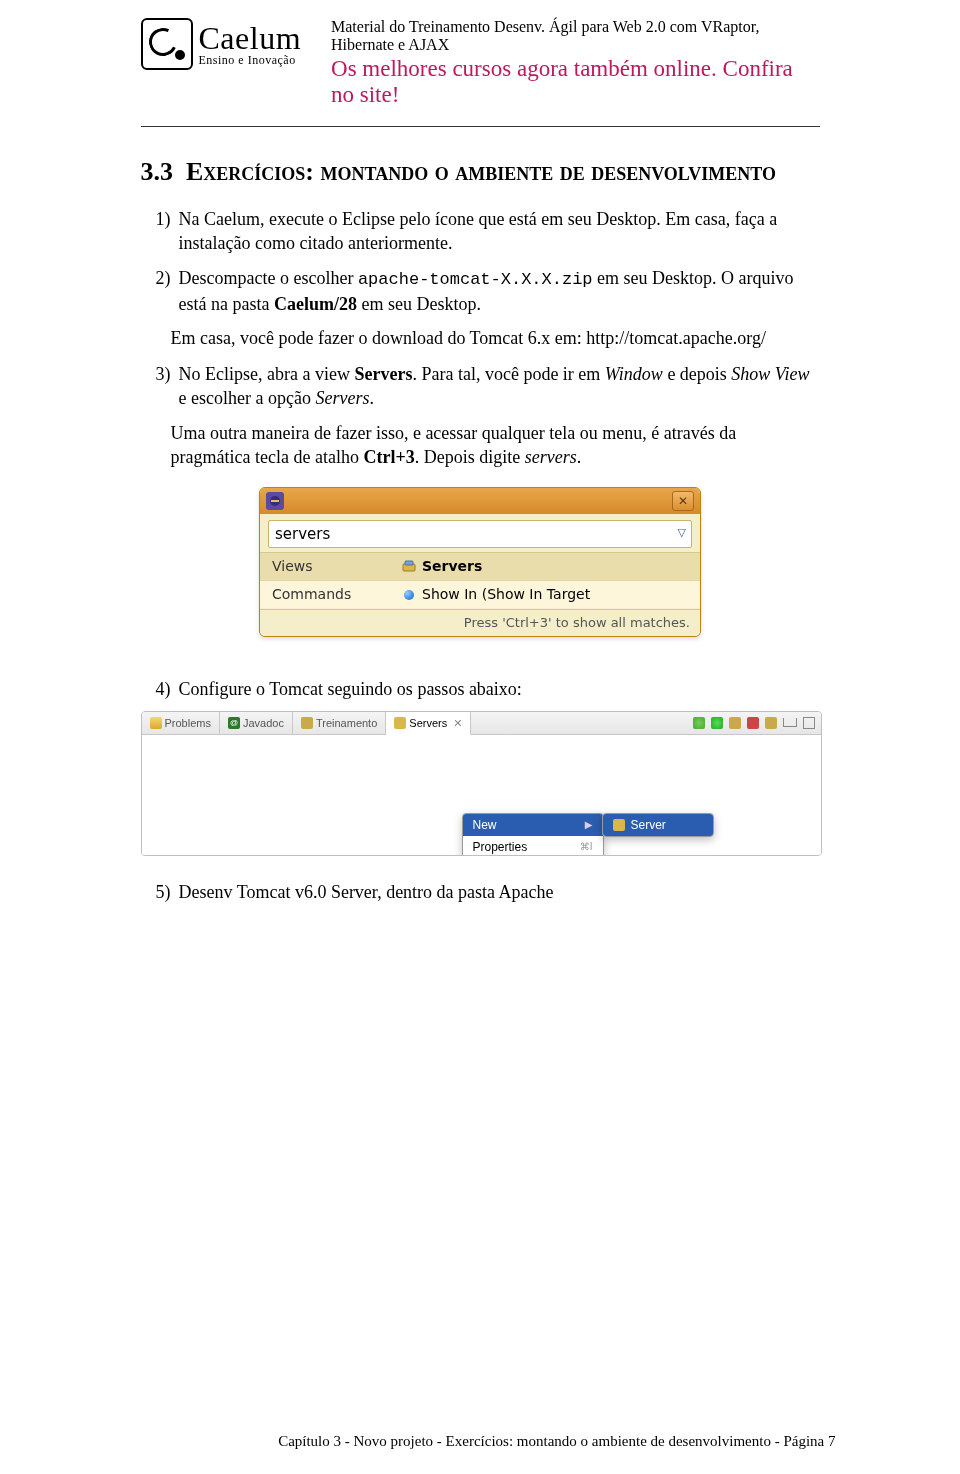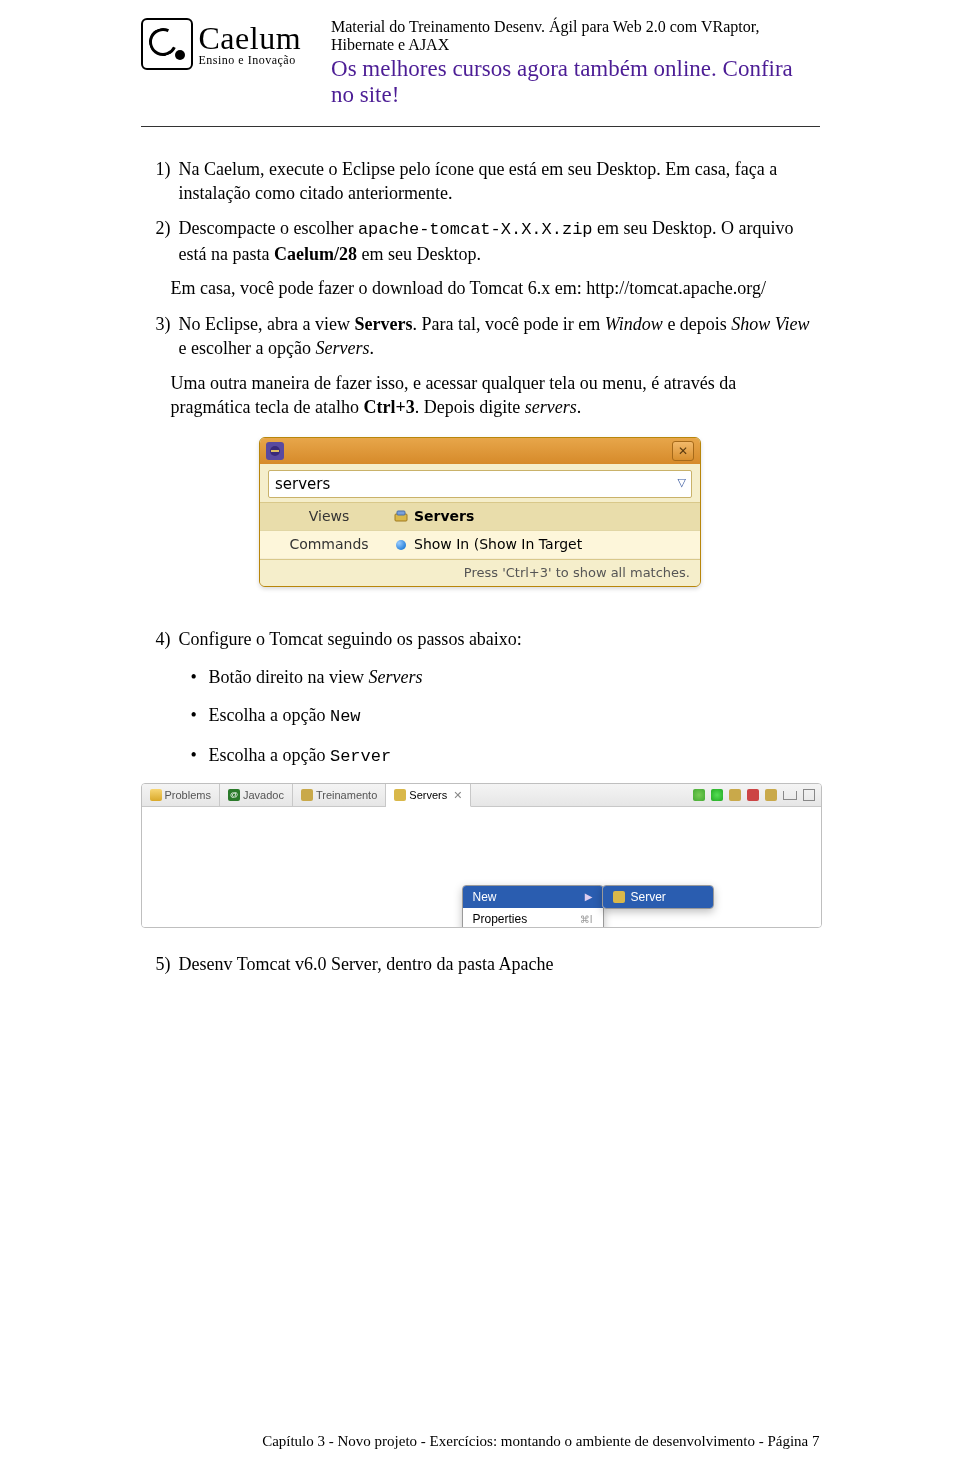--- a/index.html
+++ b/index.html
@@ -7,21 +7,21 @@
   .header-row{display:flex;align-items:flex-start;}
   .logo-box{display:flex;align-items:center;gap:6px;}
   .logo-mark{width:48px;height:48px;border:2px solid #000;border-radius:6px;position:relative;}
   .logo-mark::before{content:"";position:absolute;left:6px;top:8px;width:22px;height:22px;border:3px solid #000;border-radius:50%;border-right-color:transparent;transform:rotate(-20deg);}
   .logo-mark::after{content:"";position:absolute;right:6px;bottom:8px;width:10px;height:10px;background:#000;border-radius:50%;}
   .logo-text{line-height:1;}
   .logo-text .t1{font-size:32px;letter-spacing:0.5px;font-family:Georgia,serif;}
   .logo-text .t2{font-size:12px;letter-spacing:0.5px;}
   .header-right{flex:1;padding-left:30px;}
   .training-line{font-size:16px;text-align:left;}
-  .subhead{font-size:23px;color:#4c1d95;margin-top:2px;}
+  .subhead{font-size:23px;color:#be185d;margin-top:2px;}
   .hr1{border:none;border-top:1.5px solid #333;margin:18px 0 30px 0;}
   .section-title{font-variant:small-caps;font-size:26px;font-weight:bold;margin-bottom:20px;}
   .body{font-size:18px;line-height:1.35;}
   .item{display:flex;margin:0 0 10px 0;}
   .item .num{width:30px;flex:0 0 30px;text-align:right;padding-right:8px;}
   .item .txt{flex:1;}
   .para-indent{margin-left:30px;margin-bottom:12px;}
   .mono{font-family:"Courier New",monospace;font-size:17px;}
   .b{font-weight:bold;}
   .i{font-style:italic;}
@@ -32,21 +32,21 @@
   .dlg-wrap{display:flex;justify-content:center;margin:18px 0 40px 0;}
   .dlg{width:440px;border:1px solid #b8860b;border-radius:6px;overflow:hidden;font-family:"DejaVu Sans","Segoe UI",Arial,sans-serif;font-size:14px;background:#f5eecb;box-shadow:0 2px 4px rgba(0,0,0,0.15);}
   .dlg-titlebar{height:26px;background:linear-gradient(#e7a64a,#d68a2a);display:flex;align-items:center;justify-content:space-between;padding:0 6px;}
   .dlg-ecl{width:18px;height:18px;background:#5a4aa0;border-radius:3px;display:flex;align-items:center;justify-content:center;}
   .dlg-ecl svg{display:block;}
   .dlg-close{width:20px;height:18px;background:linear-gradient(#f2b96a,#d9902f);border:1px solid #a66a1a;border-radius:3px;display:flex;align-items:center;justify-content:center;color:#5a3a10;font-weight:bold;font-size:12px;}
   .dlg-input-row{padding:6px 8px 4px 8px;background:#f5eecb;position:relative;}
   .dlg-input{width:100%;box-sizing:border-box;background:#fff;border:1px solid #c9b26a;border-radius:2px;padding:4px 24px 4px 6px;font-size:15px;font-family:inherit;}
   .dlg-input-row .tri{position:absolute;right:14px;top:50%;transform:translateY(-50%);color:#3a5aa0;font-size:11px;}
   .dlg-list{background:#fdf6da;border-top:1px solid #d9c88a;}
-  .dlg-row{display:flex;padding:4px 4px;border-bottom:1px solid rgba(0,0,0,0.03);text-align:center;}
+  .dlg-row{display:flex;padding:4px 12px;border-bottom:1px solid rgba(0,0,0,0.03);}
   .dlg-row.sel{background:#e9ddab;}
   .dlg-left{width:130px;color:#333;}
   .dlg-right{flex:1;display:flex;align-items:center;gap:6px;white-space:nowrap;overflow:hidden;}
   .ico{width:14px;height:14px;display:inline-flex;align-items:center;justify-content:center;}
   .dot-blue{width:10px;height:10px;border-radius:50%;background:radial-gradient(circle at 30% 30%,#9cf,#06c);}
   .ico-srv svg{display:block;}
   .dlg-foot{background:#f5eecb;border-top:1px solid #d9c88a;text-align:right;padding:4px 10px;color:#555;font-size:13px;}
   
   .panel-wrap{margin:10px 0 24px 0;}
   .panel{width:100%;border:1px solid #bfbfbf;border-radius:4px;overflow:hidden;font-family:"Lucida Grande","Segoe UI",Arial,sans-serif;font-size:11px;background:#fff;}
@@ -70,41 +70,44 @@
   .tb-max{width:10px;height:10px;border:1px solid #888;}
   .panel-body{height:120px;position:relative;background:#fff;}
   .ctx-menu{position:absolute;left:320px;top:78px;width:140px;background:#fff;border:1px solid #9a9a9a;border-radius:4px;box-shadow:0 3px 8px rgba(0,0,0,0.25);font-size:12px;overflow:hidden;}
   .ctx-item{display:flex;align-items:center;justify-content:space-between;padding:3px 10px;}
   .ctx-item.sel{background:#2a5db0;color:#fff;}
   .ctx-item .hint{color:#999;font-size:10px;}
   .ctx-item.sel .hint{color:#dce;}
   .sub-menu{position:absolute;left:460px;top:78px;width:110px;background:#fff;border:1px solid #9a9a9a;border-radius:4px;box-shadow:0 3px 8px rgba(0,0,0,0.25);font-size:12px;overflow:hidden;}
   .sub-item{display:flex;align-items:center;gap:6px;padding:3px 10px;background:#2a5db0;color:#fff;}
   .sub-ico{width:12px;height:12px;background:#d9b84a;border-radius:2px;}
-  .footer{position:absolute;bottom:24px;right:40px;font-size:15px;}
+  .footer{position:absolute;bottom:24px;right:24px;font-size:15px;}
 </style>
 </head>
 <body>
 
 <div class="page">
   <div class="header-row">
     <div class="logo-box">
       <div class="logo-mark"></div>
       <div class="logo-text">
         <div class="t1">Caelum</div>
         <div class="t2">Ensino e Inovação</div>
       </div>
     </div>
     <div class="header-right">
       <div class="training-line">Material do Treinamento Desenv. Ágil para Web 2.0 com VRaptor, Hibernate e AJAX</div>
       <div class="subhead">Os melhores cursos agora também online. Confira no site!</div>
     </div>
   </div>
   <hr class="hr1">
 
+  <div class="section-title">
+    <span>3.3</span>&nbsp;&nbsp;<span>Exercícios: montando o ambiente de desenvolvimento</span>
+  </div>
 
   <div class="body">
     <div class="item">
       <div class="num">1)</div>
       <div class="txt">Na Caelum, execute o Eclipse pelo ícone que está em seu Desktop. Em casa, faça a instalação como citado anteriormente.</div>
     </div>
 
     <div class="item">
       <div class="num">2)</div>
       <div class="txt">
@@ -162,25 +165,20 @@
           </div>
         </div>
         <div class="dlg-foot">Press 'Ctrl+3' to show all matches.</div>
       </div>
     </div>
 
     <div class="item">
       <div class="num">4)</div>
       <div class="txt">Configure o Tomcat seguindo os passos abaixo:</div>
     </div>
-    <ul class="ul-sub">
-      <li><span>Botão direito na view </span><span class="i">Servers</span></li>
-      <li><span>Escolha a opção </span><span class="mono">New</span></li>
-      <li><span>Escolha a opção </span><span class="mono">Server</span></li>
-    </ul>
 
     <div class="panel-wrap">
       <div class="panel">
         <div class="panel-tabs">
           <div class="ptab">
               <span class="pico ico-prob"></span>
               <span>Problems</span>
             </div>
           <div class="ptab">
               <span class="pico ico-jdoc">@</span>

